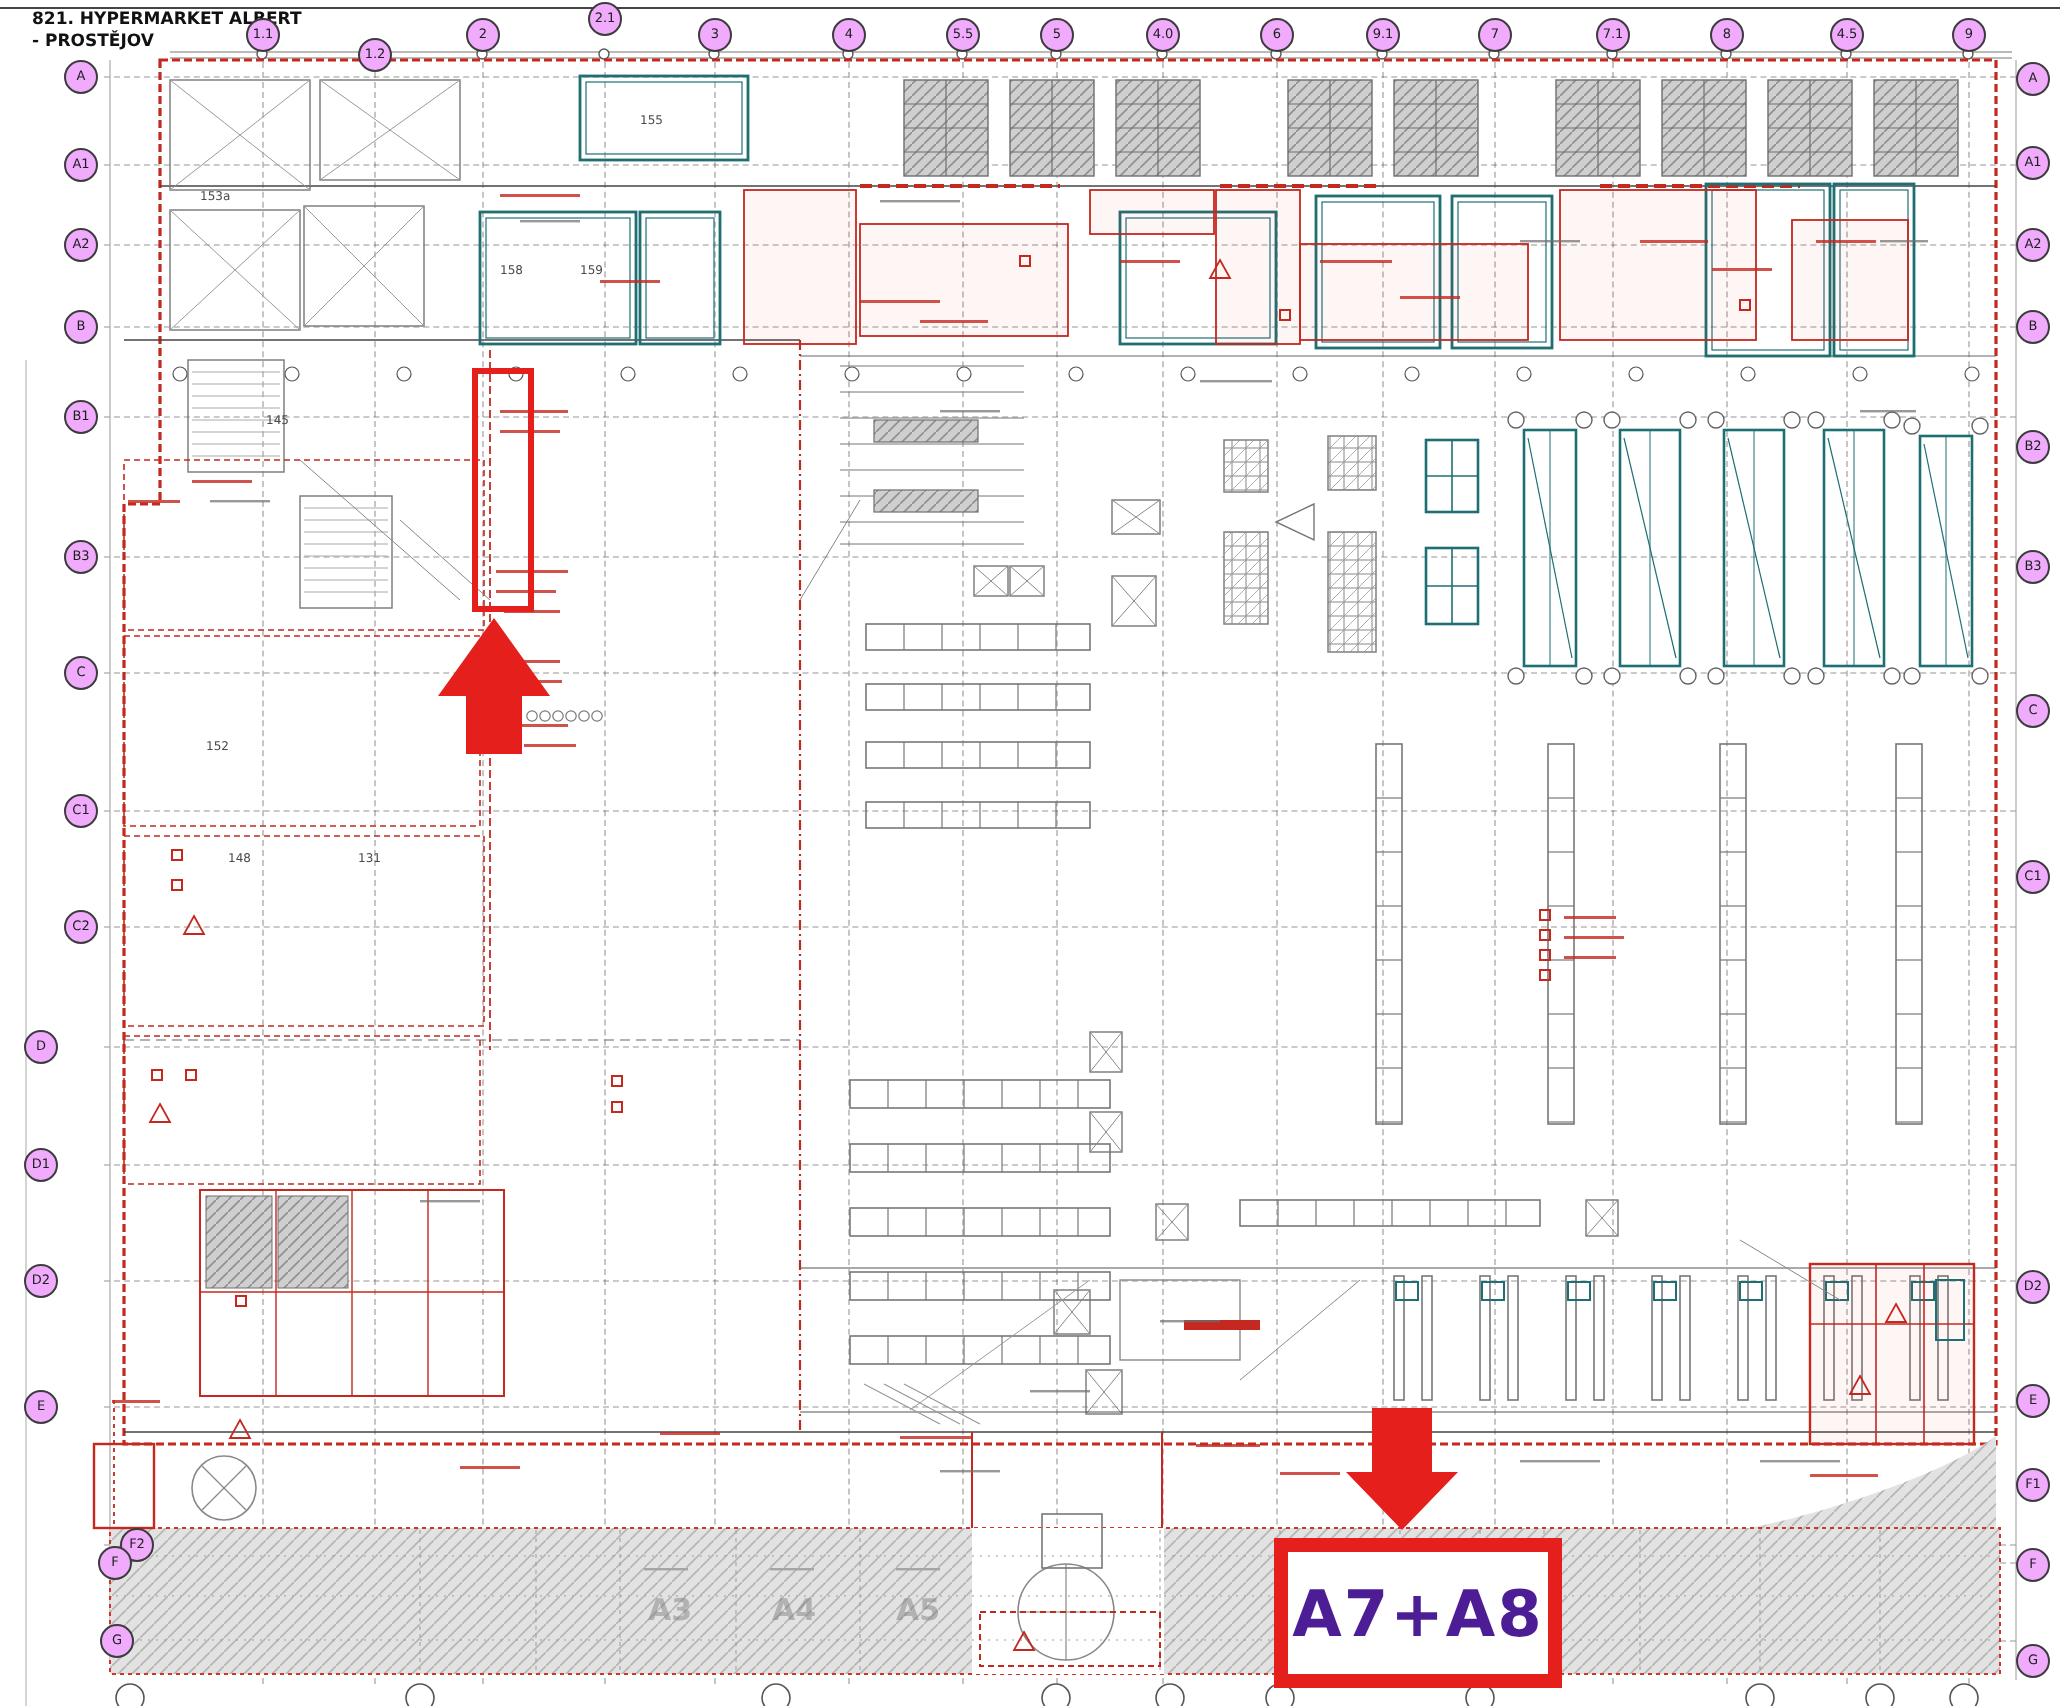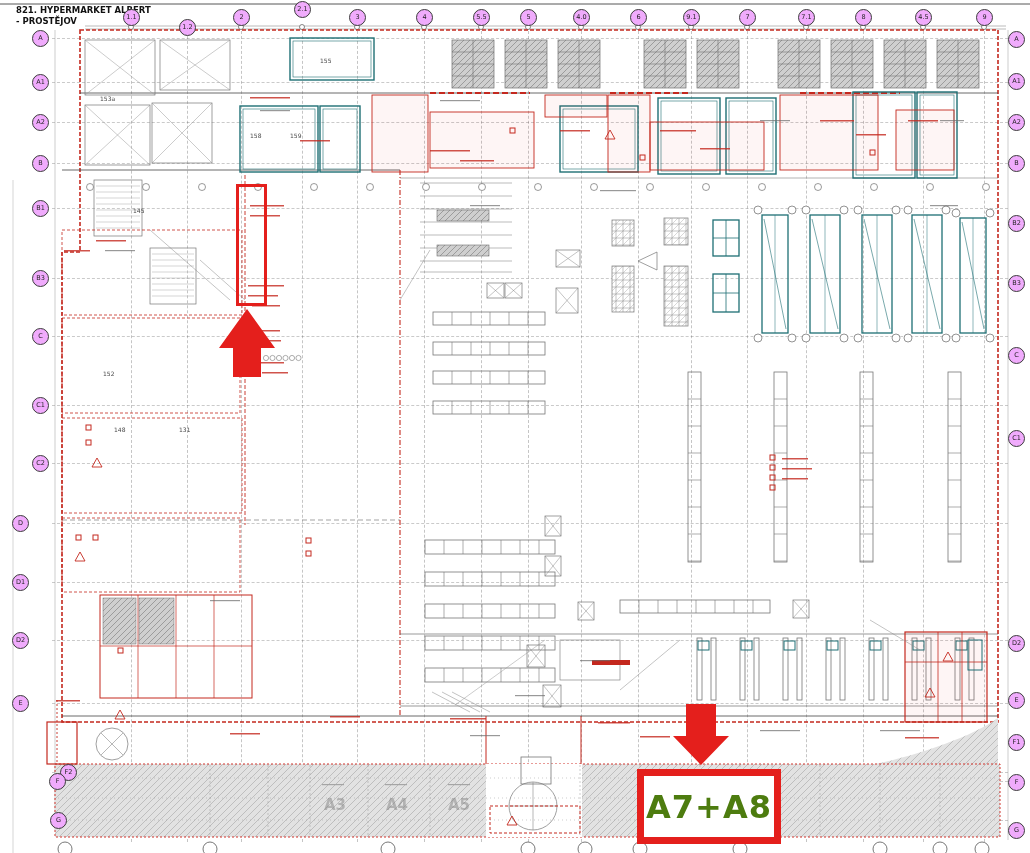--- a/index.html
+++ b/index.html
@@ -17,21 +17,21 @@
   #title{position:absolute;left:16px;top:5px;font-weight:bold;font-size:8.5px;color:#111;
          line-height:1.35;z-index:3;white-space:nowrap;}
   .room-label{position:absolute;font-size:6px;color:#4a4a4a;z-index:2;}
   .zone-label{position:absolute;font-size:15px;font-weight:bold;color:rgba(120,120,120,.45);z-index:2;}
   
   .hl-rect{position:absolute;left:236px;top:184px;width:25px;height:116px;
            border:3px solid #e41f1c;z-index:4;background:transparent;}
   .arrow{position:absolute;z-index:5;}
   .a7a8{position:absolute;left:637px;top:769px;width:130px;height:61px;background:#fff;
         border:7px solid #e41f1c;display:flex;align-items:center;justify-content:center;
-        font-weight:bold;font-size:32px;color:#4d7c0f;z-index:5;letter-spacing:1px;}
+        font-weight:bold;font-size:32px;color:#4c1d95;z-index:5;letter-spacing:1px;}
 </style>
 </head>
 <body>
 
 <div id="canvas">
 
   <svg id="plan" width="1030" height="853">
     <defs>
       <pattern id="hatch" width="7" height="7" patternUnits="userSpaceOnUse">
         <rect width="7" height="7" fill="#e2e2e2"></rect>

